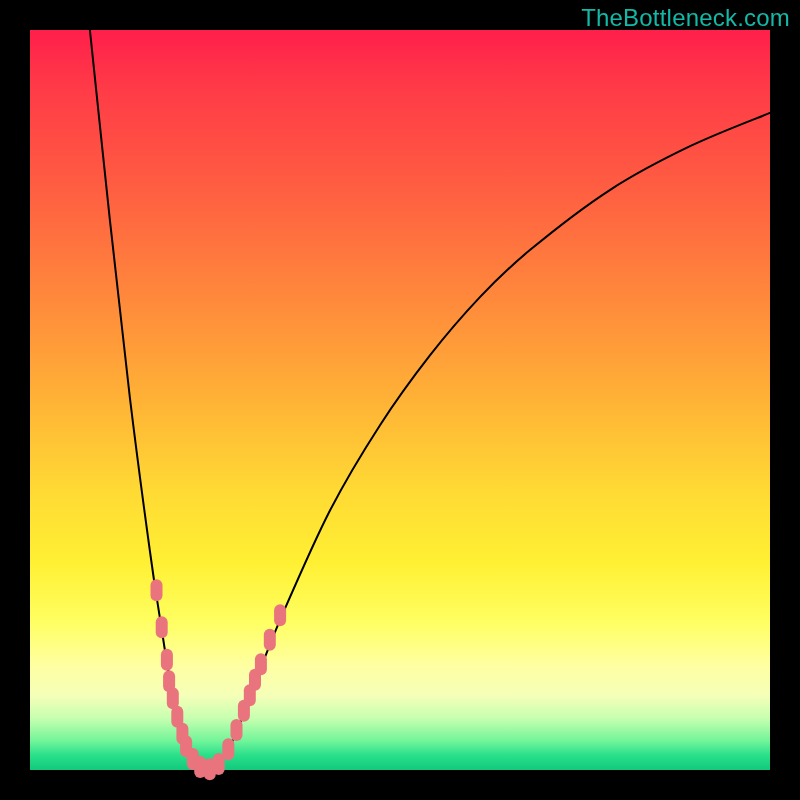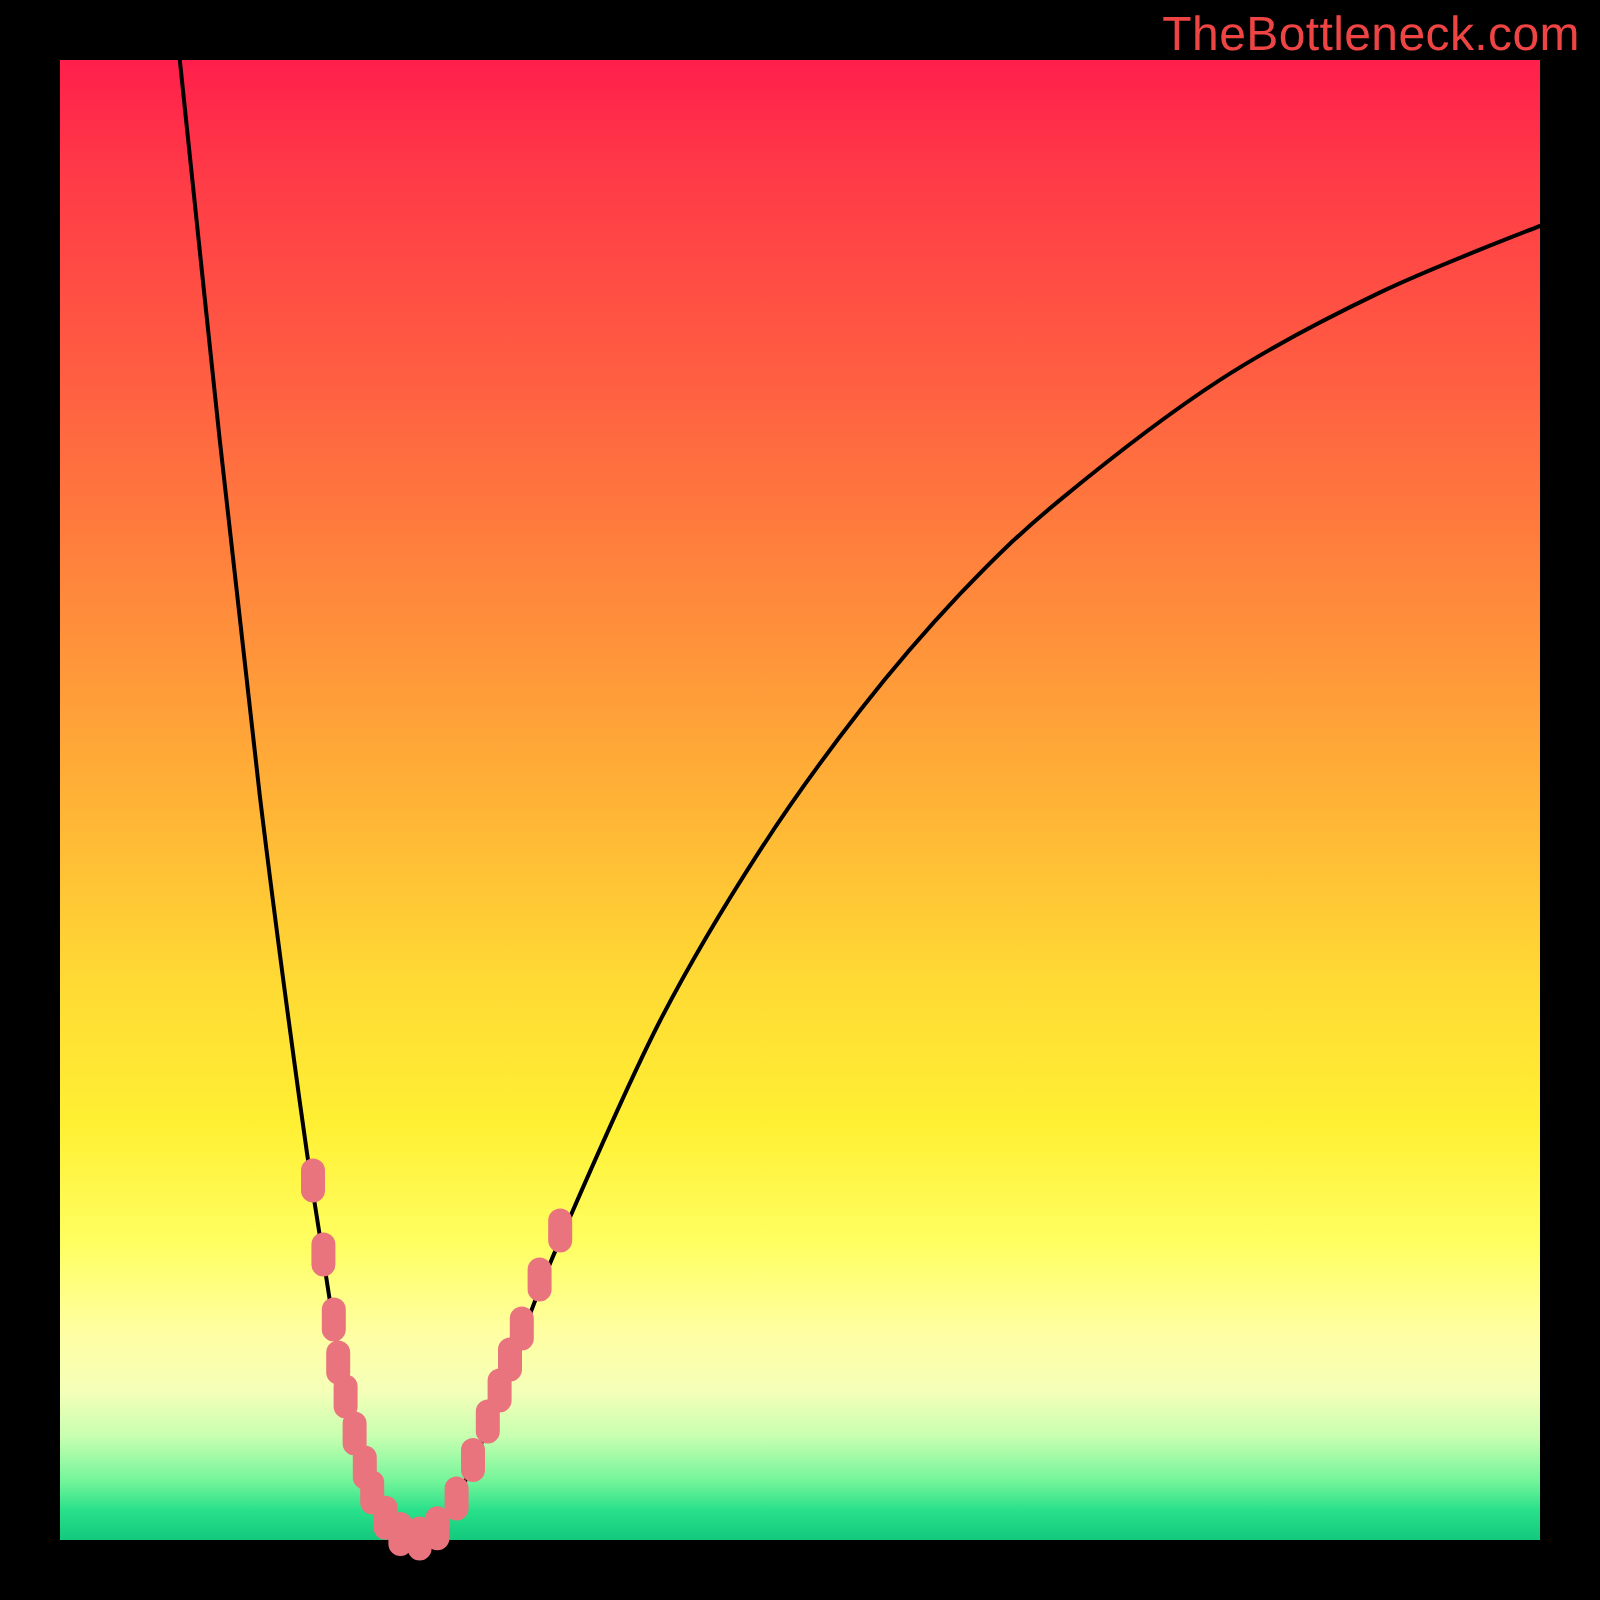--- a/index.html
+++ b/index.html
@@ -39,21 +39,21 @@
       #c7ffb0 93%,
       #74f59a 96%,
       #29e08a 98%,
       #12c97d 100%
     );
   }
   .watermark {
     position: absolute;
     top: 4px;
     right: 10px;
-    color: #ef4444;
+    color: #14b8a6;
     font-size: 24px;
     font-weight: 500;
     letter-spacing: 0.2px;
     user-select: none;
   }
   svg.curve-layer {
     position: absolute;
     left: 0;
     top: 0;
     width: 740px;

